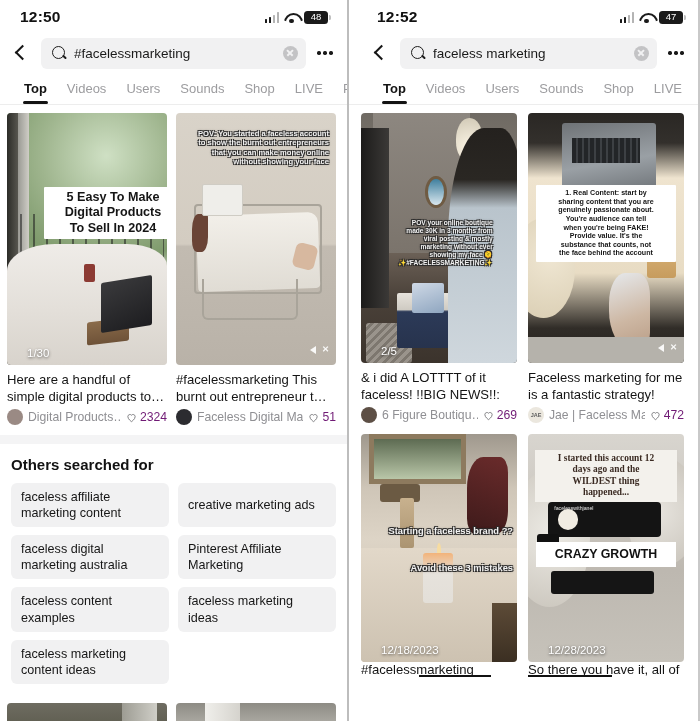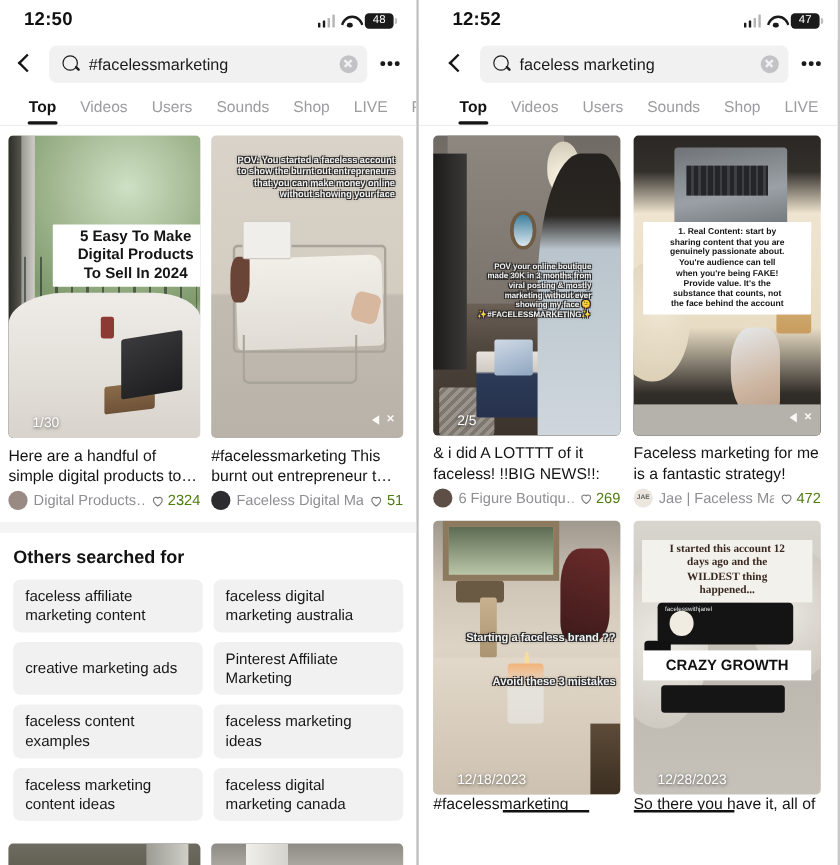--- a/index.html
+++ b/index.html
@@ -133,21 +133,21 @@
     content:"✕"; position:absolute; right:0; top:1px; font-size:8.5px; color:#fff; font-weight:700;
   }
   .cap {
     font-size:13.1px; line-height:1.3; color:#141414; margin-top:6px;
     height:34px; overflow:hidden;
   }
   .metarow { display:flex; align-items:center; gap:5px; margin-top:4px; }
   .avatar { width:16px; height:16px; border-radius:50%; flex:0 0 16px; background:#9a8a84; overflow:hidden;
             font-size:5.5px; color:#6a6a6a; display:flex; align-items:center; justify-content:center; font-weight:700;}
   .author { font-size:12.2px; color:#8f8f93; white-space:nowrap; overflow:hidden; flex:1; }
-  .likes { display:flex; align-items:center; gap:3px; font-size:12.2px; color:#4d7c0f; }
+  .likes { display:flex; align-items:center; gap:3px; font-size:12.2px; color:#701a75; }
   .heart { width:11px; height:11px; position:relative; flex:0 0 11px; }
   .heart svg { display:block; }
 
   
   .divider { height:9px; background:#f4f4f5; margin-top:10px; }
   .osf { padding:12px 11px 10px 11px; }
   .osf-title { font-size:15px; font-weight:700; color:#121212; margin-bottom:10px; }
   .chips { display:flex; flex-wrap:wrap; gap:8px 9px; }
   .chip {
     width:158px; min-height:32px; background:#f1f1f2; border-radius:6px;
@@ -371,27 +371,26 @@
         </div>
       </div>
     </div>
 
     <div class="divider"></div>
 
     <div class="osf">
       <div class="osf-title">Others searched for</div>
       <div class="chips">
         <div class="chip two">faceless affiliate marketing content</div>
+        <div class="chip two">creative marketing ads</div>
         <div class="chip two">faceless digital marketing australia</div>
-        <div class="chip two">creative marketing ads</div>
         <div class="chip two">Pinterest Affiliate Marketing</div>
         <div class="chip">faceless content examples</div>
         <div class="chip">faceless marketing ideas</div>
         <div class="chip two">faceless marketing content ideas</div>
-        <div class="chip two">faceless digital marketing canada</div>
       </div>
     </div>
 
     <div class="bottomstrip">
       <div class="bs" style="background:linear-gradient(180deg,#6e6c61,#585749 70%,#1d1d1b 100%);">
         <div style="position:absolute;right:6%;top:0;bottom:0;width:22%;background:linear-gradient(90deg,#9d9c93,#cfcec7);"></div>
 
       </div>
       <div class="bs" style="background:linear-gradient(180deg,#8d8b84,#b9b7b0 60%,#cfcdc6 100%);">
         <div style="position:absolute;left:18%;top:0;bottom:0;width:22%;background:linear-gradient(90deg,#f0efeb,#d5d3cd);"></div>

